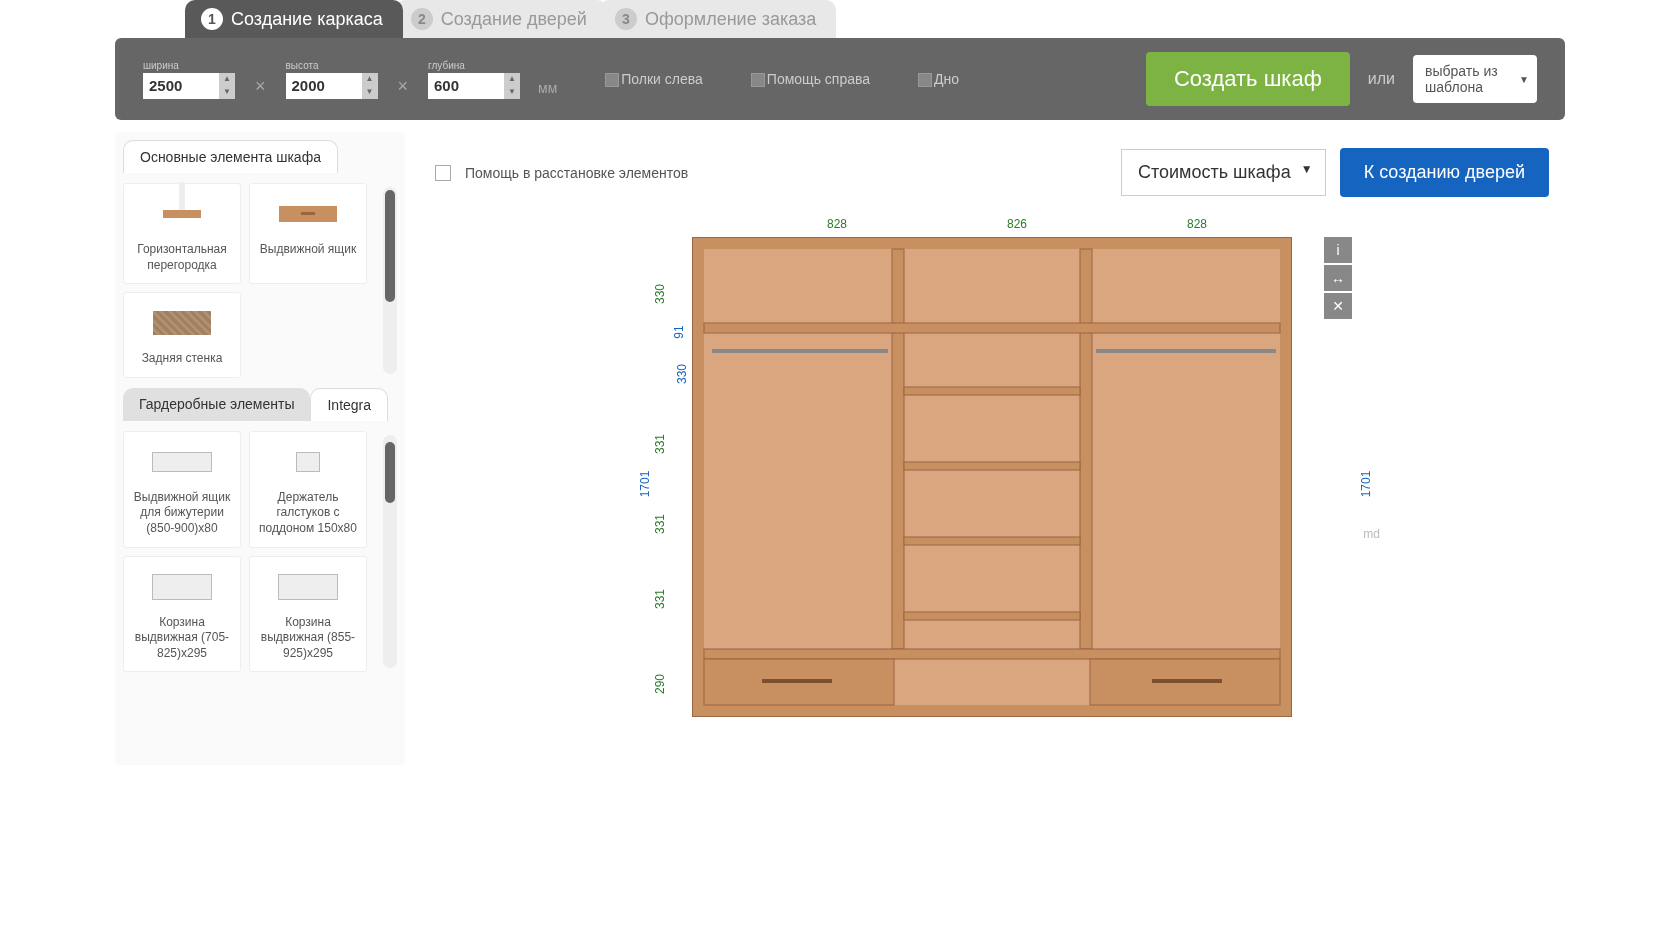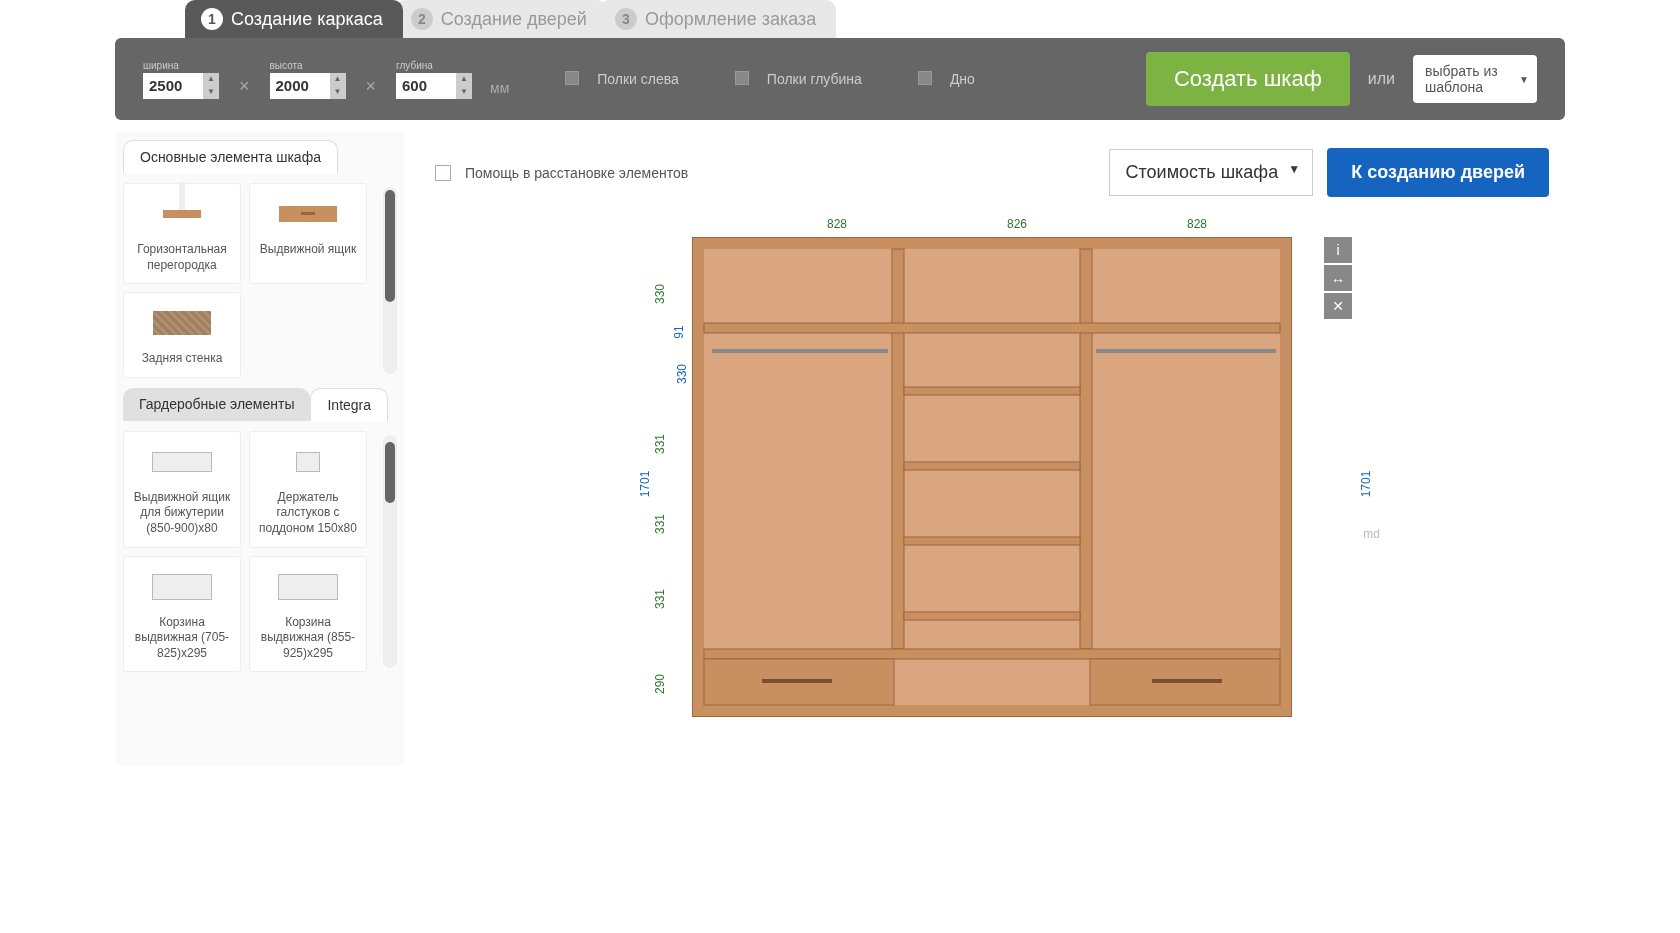--- a/index.html
+++ b/index.html
@@ -7,26 +7,26 @@
 .app { width: 1450px; margin: 0 auto; }
 .steps { display: flex; margin-left: 70px; position: relative; z-index: 2;}
 .step { padding: 8px 20px 8px 16px; border-radius: 10px 10px 0 0; display:flex; align-items:center; gap:8px; font-size:18px; color:#999; background:#e8e8e8; margin-right: -8px; }
 .step.active { background:#595959; color:#fff; z-index:3; }
 .step-num { display:inline-flex; width:22px; height:22px; border-radius:50%; background:#ccc; color:#888; align-items:center; justify-content:center; font-size:14px; font-weight:bold;}
 .step.active .step-num { background:#fff; color:#555;}
 .param-bar { background:#666; border-radius:6px; padding:14px 28px; display:flex; align-items:center; gap:18px; color:#ccc;}
 .param-group { display:flex; flex-direction:column; gap:2px; }
 .param-label { font-size:10px; color:#ccc; }
 .param-input-wrap { display:flex; align-items:center; }
-.param-input { width:60px; height:26px; background:#fff; color:#333; border:none; padding:0 6px; font-size:15px; font-weight:bold;}
+.param-input { width:76px; height:26px; background:#fff; color:#333; border:none; padding:0 6px; font-size:15px; font-weight:bold;}
 .spinner { width:16px; display:flex; flex-direction:column; }
 .spinner-btn { height:13px; background:#ccc; border:none; cursor:pointer; font-size:8px; line-height:1; color:#666;}
 .times { color:#aaa; font-size:18px; padding:14px 2px 0;}
 .unit { color:#aaa; font-size:14px; padding-top:18px;}
-.chk-group { display:flex; align-items:flex-start; gap:18px; margin-left:38px;}
+.chk-group { display:flex; align-items:flex-end; gap:2px; margin-left:30px;}
 .chk { width:14px; height:14px; border:1px solid #999; background:#888; cursor:pointer;}
 .chk-label { color:#ccc; font-size:14px;}
 .spacer { flex:1; }
 .btn-create { background:#7cb342; color:#fff; font-size:22px; padding:14px 28px; border:none; border-radius:4px; cursor:pointer;}
 .or-text { color:#ccc; font-size:16px;}
 .btn-template { background:#fff; color:#555; font-size:14px; padding:8px 20px 8px 12px; border:none; border-radius:4px; cursor:pointer; display:flex; align-items:center; gap:6px; text-align:left; width:124px; position:relative;}
 .btn-template::after { content:'▼'; font-size:10px; position:absolute; right:8px;}
 .main { display:flex; gap:14px; margin-top:12px;}
 .sidebar { width:290px; background:#fafafa; border-radius:4px; padding:8px; display:flex; flex-direction:column; gap:10px;}
 .tab-row { display:flex; }
@@ -37,21 +37,21 @@
 .item-icon { width:60px; height:40px; display:flex; align-items:center; justify-content:center;}
 .item-label { font-size:12px; color:#555; line-height:1.3;}
 .vscroll { position:absolute; right:0; top:4px; bottom:4px; width:14px; background:#eee; border-radius:7px;}
 .vscroll-thumb { background:#666; border-radius:7px; width:10px; margin:0 auto;}
 .canvas-area { flex:1; background:#fff; border-radius:4px; padding:16px; position:relative;}
 .canvas-toolbar { display:flex; align-items:center; gap:14px; margin-bottom:20px;}
 .help-chk { width:16px; height:16px; border:1px solid #aaa; cursor:pointer;}
 .help-label { font-size:14px; color:#555;}
 .cost-dd { margin-left:auto; background:#fff; border:1px solid #ccc; border-radius:0; padding:12px 34px 12px 16px; font-size:18px; color:#333; cursor:pointer; position:relative;}
 .cost-dd::after { content:'▼'; position:absolute; right:12px; font-size:12px;}
-.btn-doors { background:#1565c0; color:#fff; font-size:18px; padding:14px 24px; border:none; border-radius:4px; cursor:pointer;font-weight:bold;}
+.btn-doors { background:#1565c0; color:#fff; font-size:18px; padding:14px 24px; border:none; border-radius:4px; cursor:pointer;}
 .drawing { position:relative; width:720px; height:520px; margin:12px auto;}
 .dim-top { text-align:center; color:#2a7a2a; font-size:12px; position:absolute; top:0;}
 .dim-left { color:#2a7a2a; font-size:12px; position:absolute; transform:rotate(-90deg); transform-origin:center;}
 .dim-right { color:#1565c0; font-size:12px; position:absolute; transform:rotate(-90deg); transform-origin:center;}
 .dim-blue-left { color:#1565c0; font-size:12px; position:absolute; transform:rotate(-90deg); transform-origin:center;}
 .cabinet { position:absolute; left:60px; top:20px; width:600px; height:480px;}
 .side-tools { position:absolute; right:0; top:20px; display:flex; flex-direction:column; gap:2px;}
 .side-tool-btn { width:28px; height:26px; background:#888; color:#fff; border:none; cursor:pointer; font-size:14px; display:flex; align-items:center; justify-content:center;}
 
 .ic-vbar { width:10px; height:38px; background:#c89060; position:relative;}
@@ -117,21 +117,21 @@
       </div>
     </div>
     <span class="unit">мм</span>
 
     <div class="chk-group">
         <div class="chk"></div>
         <span class="chk-label">Полки слева</span>
       </div>
     <div class="chk-group">
         <div class="chk"></div>
-        <span class="chk-label">Полки глубина</span>
+        <span class="chk-label">Помощь справа</span>
       </div>
     <div class="chk-group">
         <div class="chk"></div>
         <span class="chk-label">Дно</span>
       </div>
 
     <div class="spacer"></div>
     <button class="btn-create">Создать шкаф</button>
     <span class="or-text">или</span>
     <button class="btn-template">выбрать из шаблона</button>

